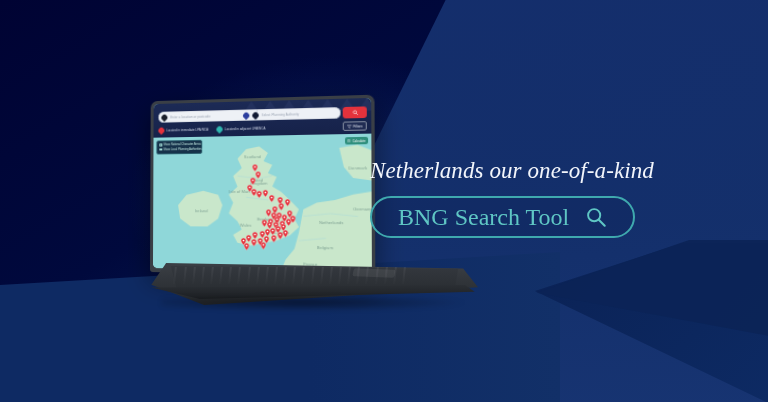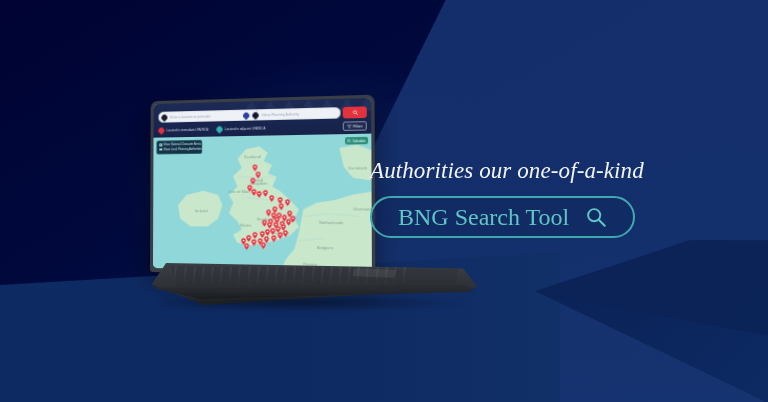--- a/index.html
+++ b/index.html
@@ -590,21 +590,21 @@
           <i style="left: 92.4%;"></i>
           <i style="left: 96.25%;"></i>
         </div>
       <div class="trackpad"></div>
       <div class="base-front"></div>
       <div class="base-shadow"></div>
     </div>
   </div>
 
   <div id="copy">
-    <div class="headline">Authorities our one-of-a-kind</div>
+    <div class="headline">Netherlands our one-of-a-kind</div>
     <div class="cta">
       <span class="label">BNG Search Tool</span>
       <svg class="mag" viewBox="0 0 24 24">
         <circle cx="10" cy="10" r="6.6" fill="none" stroke="#5fc6c4" stroke-width="2.1"></circle>
         <line x1="15" y1="15" x2="21.5" y2="21.5" stroke="#5fc6c4" stroke-width="2.3" stroke-linecap="round"></line>
       </svg>
     </div>
   </div>
 </div>
 

